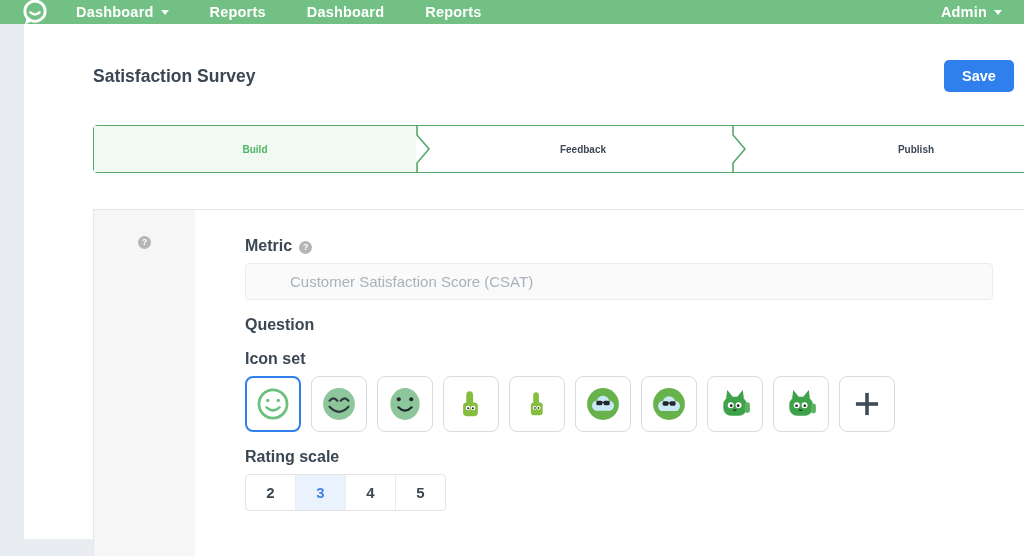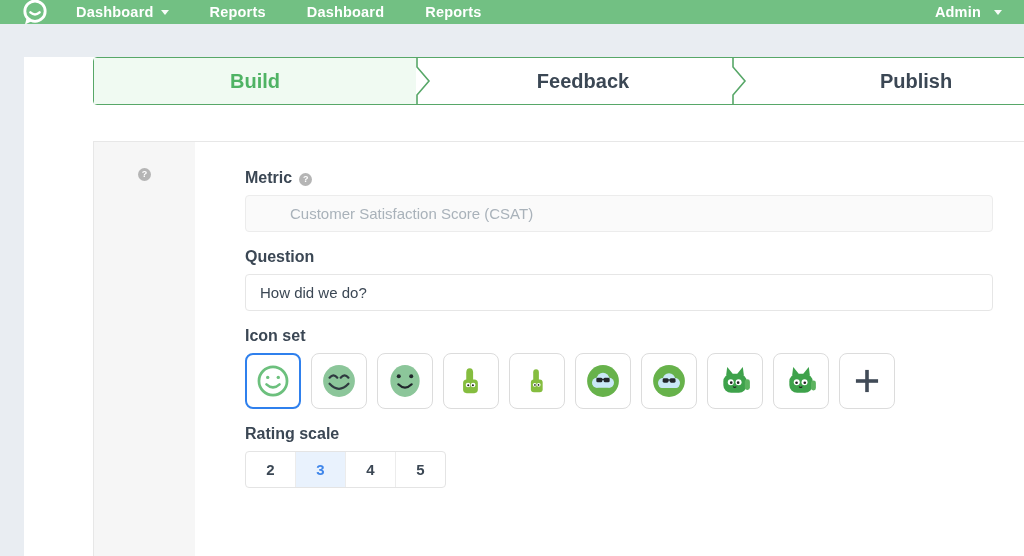--- a/index.html
+++ b/index.html
@@ -18,21 +18,21 @@
   .logo { width:30px; height:30px; margin-right:26px; flex:none; }
   .nav-item {
     font-size:14.5px; font-weight:700; color:#fff; margin-right:41px;
     display:flex; align-items:center; cursor:pointer; letter-spacing:.2px;
   }
   .caret {
     width:0; height:0; border-left:4.5px solid transparent; border-right:4.5px solid transparent;
     border-top:5px solid rgba(255,255,255,.95); margin-left:7px; display:inline-block;
   }
   .nav-spacer { flex:1; }
-  .nav-item.user { margin-right:0;gap:6px; }
+  .nav-item.user { margin-right:0; }
 
   
   .page { margin-left:24px; background:#fff; height:515px; position:relative; }
 
   .page-header {
     display:flex; align-items:center; justify-content:space-between;
     padding:36px 10px 0 69px;
   }
   .page-title { font-size:17.5px; font-weight:700; color:#3b4754; }
   .save-btn {
@@ -42,21 +42,21 @@
   }
 
   
   .stepper {
     margin:33px 0 0 69px; width:990px; height:48px;
     border:1px solid #57a768; border-radius:4px;
     display:flex; align-items:stretch; background:#fff;
   }
   .step {
     display:flex; align-items:center; justify-content:center;
-    font-size:20px; font-weight:700; color:#3b4754; cursor:pointer;
+    font-size:10px; font-weight:700; color:#3b4754; cursor:pointer;
   }
   .step.active { background:#f0faf2; color:#4fb364; }
   .step-1 { width:322px; }
   .step-2 { width:298px; }
   .step-3 { flex:1; }
   .step-divider { width:18px; flex:none; }
   .step-divider svg { display:block; }
 
   
   .panel {
@@ -133,20 +133,24 @@
   </span>
   <span class="nav-spacer"></span>
   <span class="nav-item user">
     <span>Admin</span>
     <span class="caret"></span>
   </span>
 </div>
 
 <div class="page">
 
+  <div class="page-header">
+    <div class="page-title">Satisfaction Survey</div>
+    <button class="save-btn">Save</button>
+  </div>
 
   <div class="stepper">
     <div class="step step-1 active">Build</div>
     <div class="step-divider">
       <svg width="18" height="46" viewBox="0 0 18 46">
         <path d="M1 0 V9 L13 23 L1 37 V46" fill="none" stroke="#57a768" stroke-width="1.6"></path>
       </svg>
     </div>
     <div class="step step-2">Feedback</div>
     <div class="step-divider">
@@ -165,21 +169,20 @@
 
     <div class="panel-main">
 
       <div>
         <span class="field-label">Metric</span><span class="help-dot help-inline">?</span>
         <input class="text-input readonly" readonly="" value="Customer Satisfaction Score (CSAT)" style="">
       </div>
 
       <div class="field-block">
         <span class="field-label">Question</span>
-        <input class="text-input" value="How did we do?" style="">
       </div>
 
       <div class="field-block">
         <span class="field-label">Icon set</span>
         <div class="icon-row">
 
           <div class="icon-tile selected">
             <span>
               <svg width="38" height="38" viewBox="0 0 36 36">
                 <circle cx="18" cy="18" r="13.3" fill="none" stroke="#6cc07d" stroke-width="2.6"></circle>

